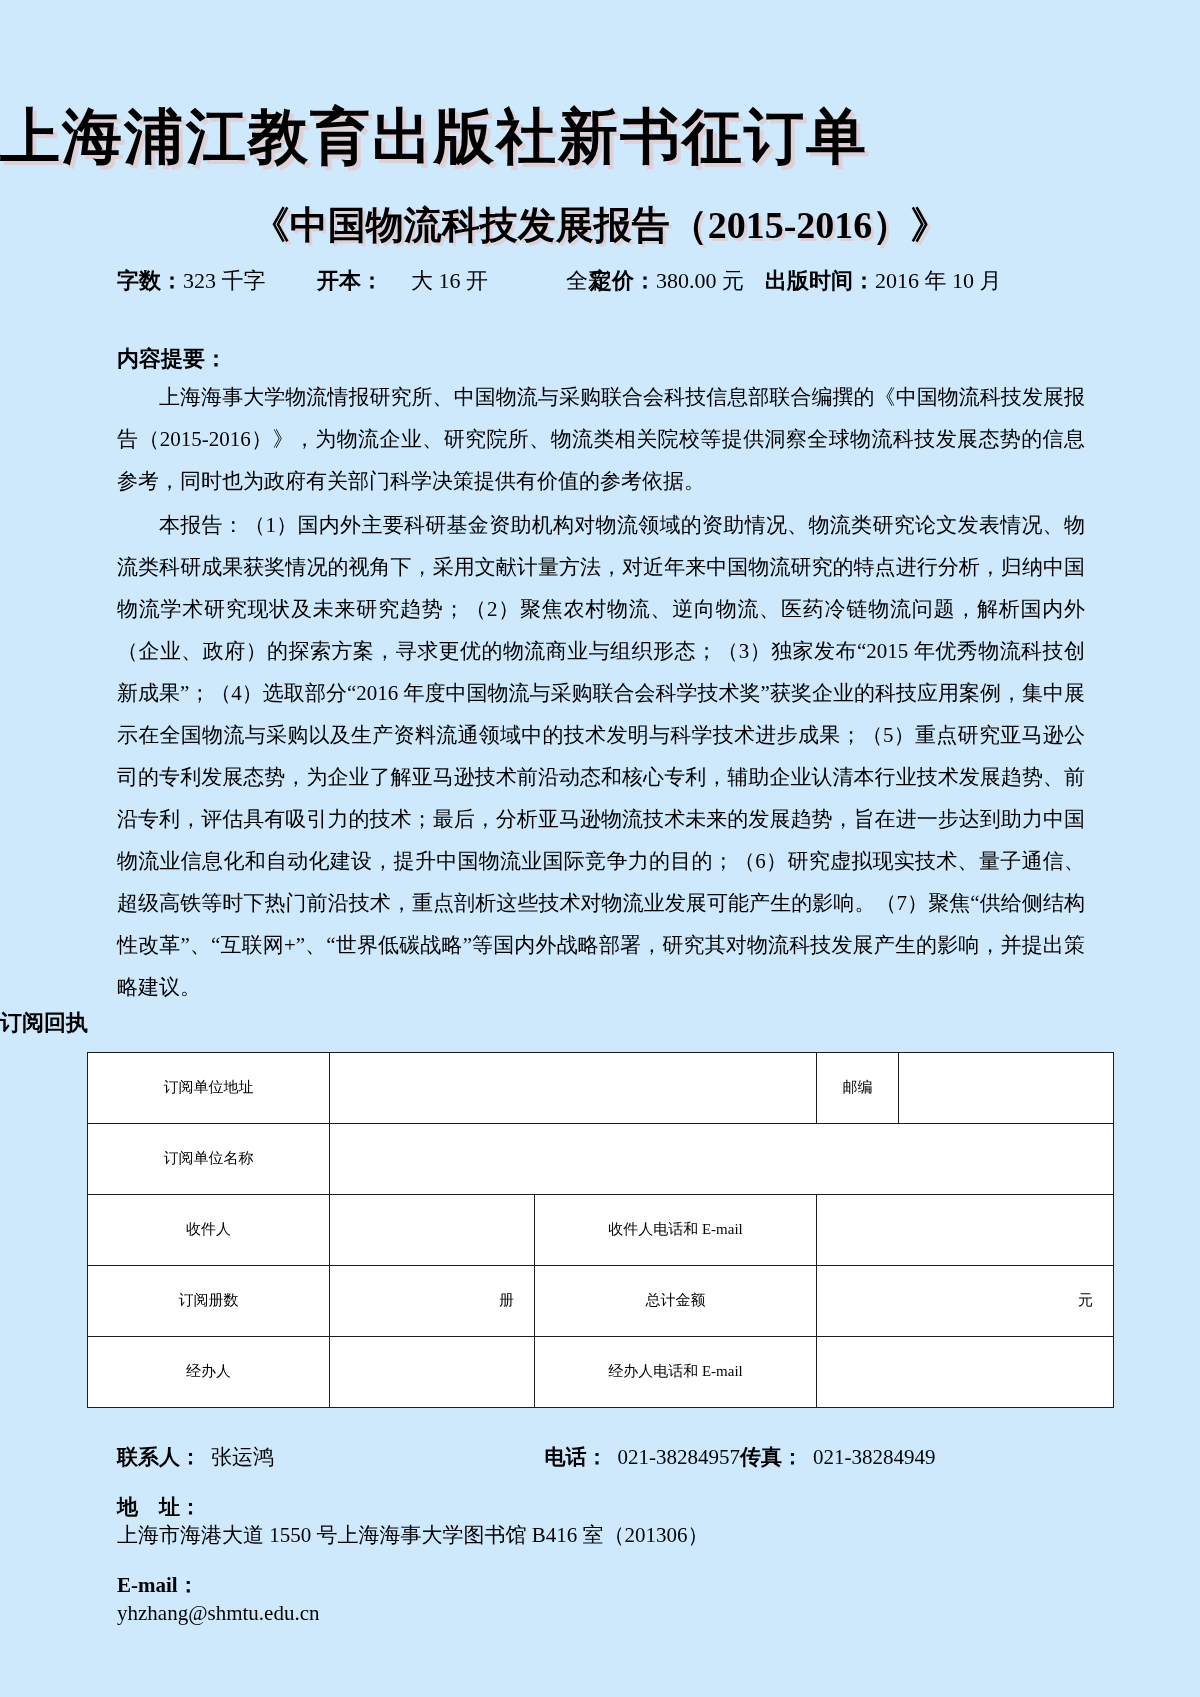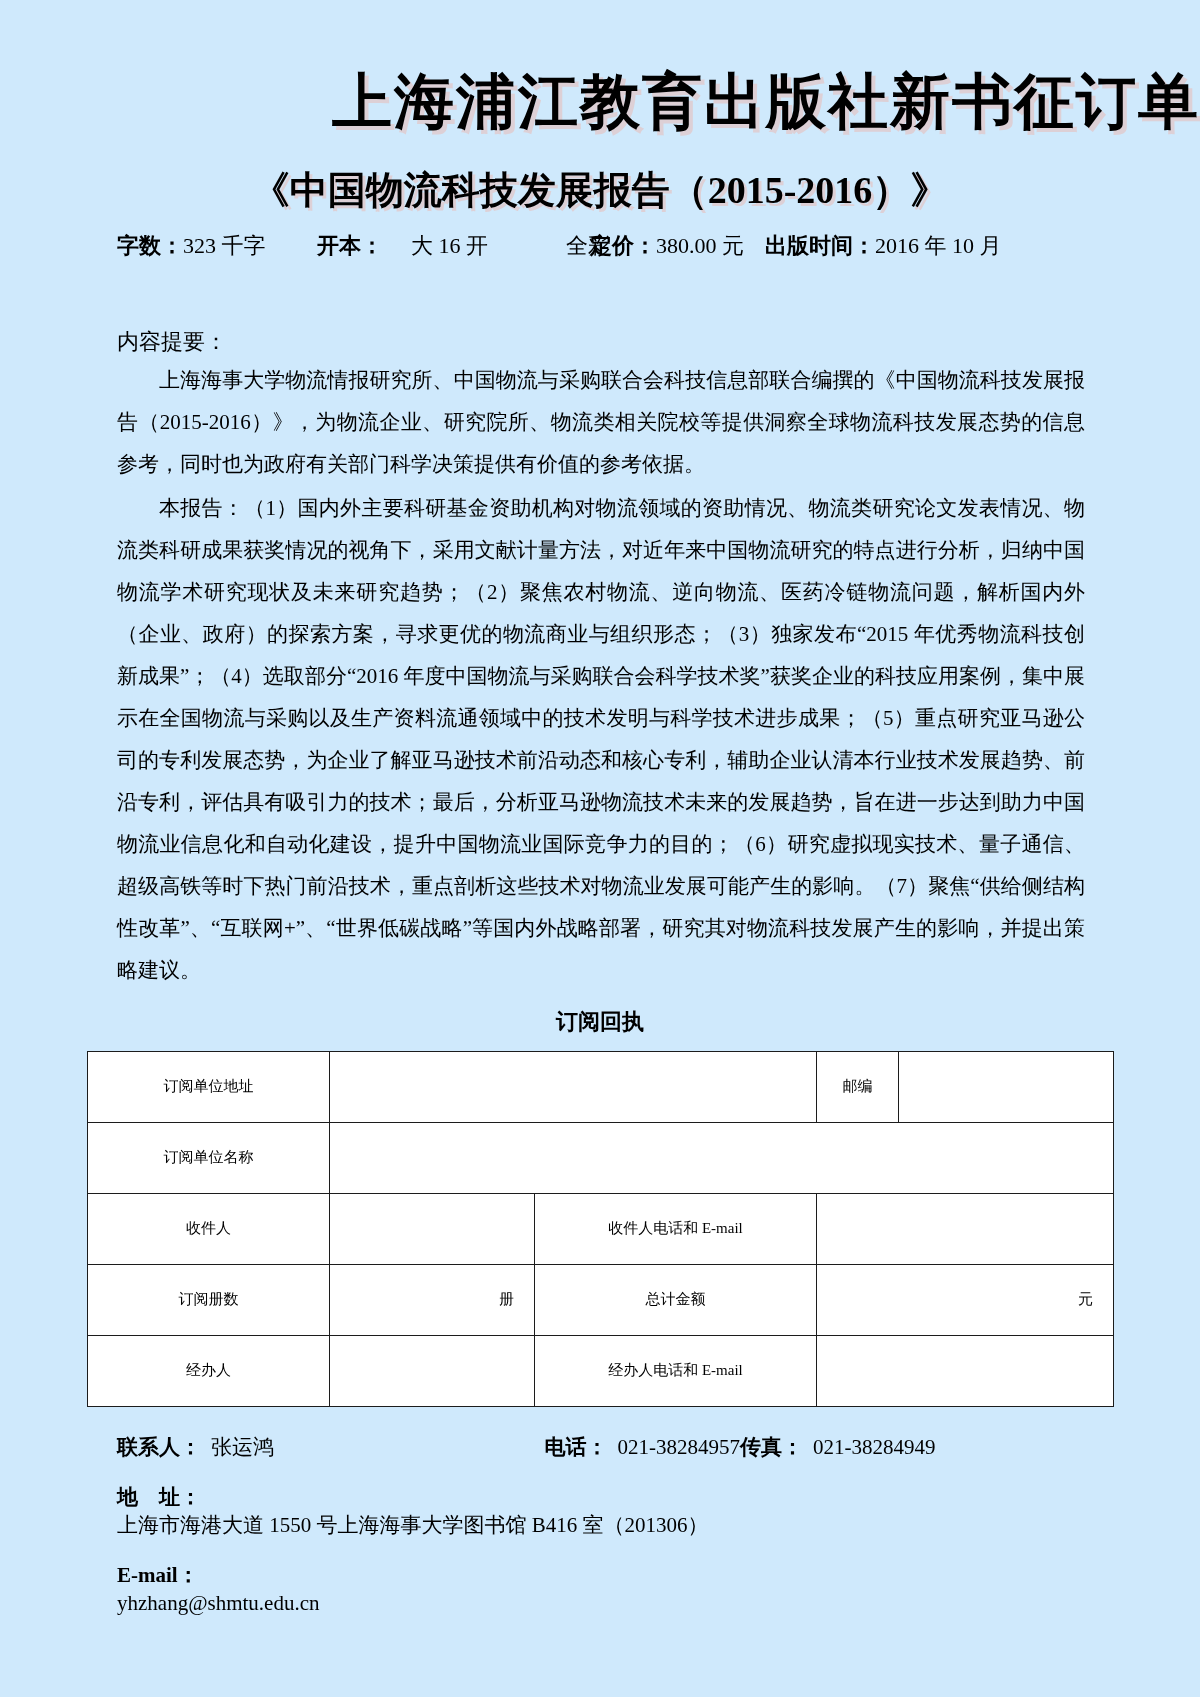--- a/index.html
+++ b/index.html
@@ -8,22 +8,22 @@
     position: relative;
     width: 1200px;
     height: 1697px;
     margin: 0 auto;
     background: #cfe9fc;
     color: #000;
     font-family: "Liberation Serif", "DejaVu Serif", serif;
     overflow: hidden;
   }
   .page-title {
-    padding-top: 69px;
-    text-align: right;
+    padding-top: 104px;
+    text-align: left;
     font-family: "Liberation Sans", "DejaVu Sans", sans-serif;
     font-weight: 900;
     font-size: 60px;
     line-height: 1.1;
     letter-spacing: 2px;
     text-shadow: 4px 4px 0 #ddd0d6;
     white-space: nowrap;
   }
   .book-subtitle {
     margin-top: 32px;
@@ -45,36 +45,34 @@
   }
   .lbl {
     font-family: "Liberation Sans", "DejaVu Sans", sans-serif;
     font-weight: bold;
   }
   .meta-item-wordcount { width: 200px; }
   .meta-item-format    { width: 273px; display: flex; gap: 28px; }
   .meta-color-note     { margin-left: 50px; }
   .meta-item-price     { width: 175px; }
   .summary-heading {
-    margin: 66px 115px 0 117px;
+    margin: 48px 115px 0 117px;
     font-family: "Liberation Sans", "DejaVu Sans", sans-serif;
-    font-weight: normal;
+    font-weight: bold;
     font-size: 22px;
     line-height: 30px;
   }
   .body-para {
     margin: 2px 115px 0 117px;
     font-size: 21px;
     line-height: 42px;
     text-align: justify;
     text-indent: 2em;
   }
   .receipt-heading {
-    margin-top: 16px;
-    text-align: center;
     font-family: "Liberation Sans", "DejaVu Sans", sans-serif;
     font-weight: bold;
     font-size: 22px;
     line-height: 30px;
   }
   table.order-table {
     margin: 14px 0 0 87px;
     border-collapse: collapse;
     table-layout: fixed;
     width: 1026px;
@@ -85,21 +83,21 @@
     font-size: 15px;
     text-align: center;
     vertical-align: middle;
     background: #ffffff;
   }
   .order-table td.unit-cell {
     text-align: right;
     padding-right: 20px;
   }
   .contact-block {
-    margin: 26px 115px 0 117px;
+    margin: 35px 115px 0 117px;
     font-size: 21px;
   }
   .contact-line { display: flex; align-items: baseline; line-height: 28px; }
   .contact-line + .contact-line { margin-top: 22px; flex-direction: column; }
   .contact-item-person { width: 341px; }
   .contact-item-phone  { width: 282px; text-align: right; }
   .email-lbl { font-family: "Liberation Serif", "DejaVu Serif", serif; font-weight: bold; }
   .sp { display: inline-block; width: 10px; }
 </style>
 </head>

